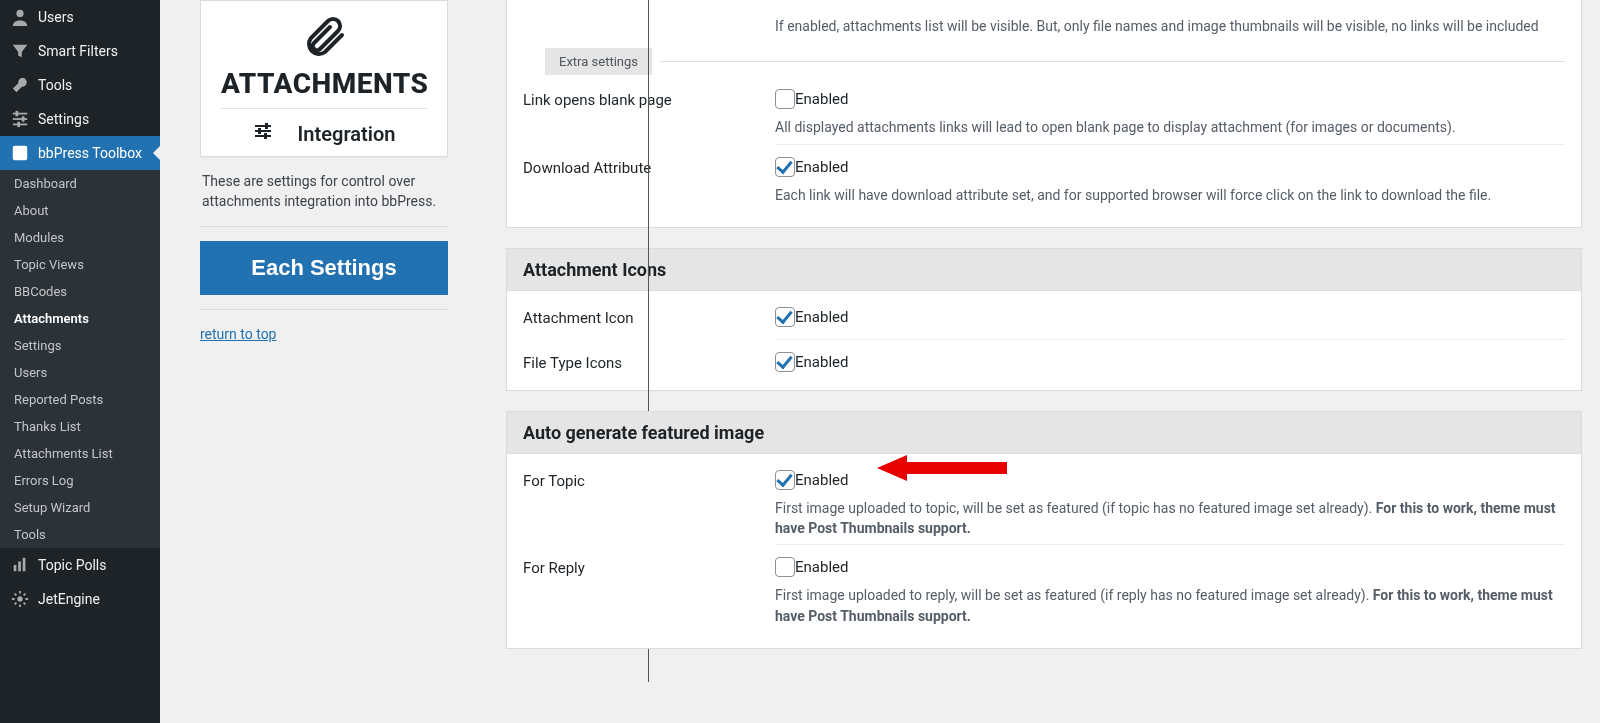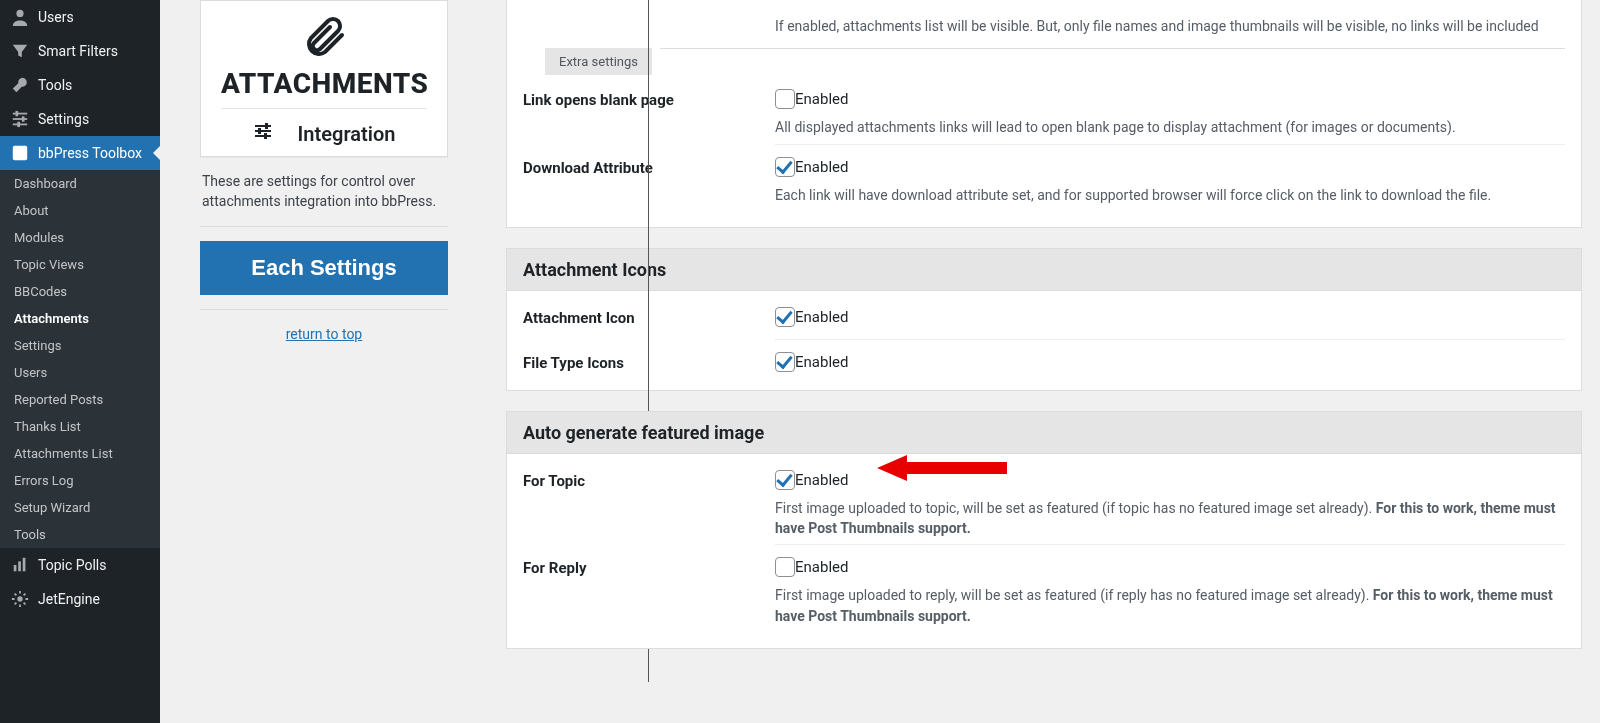--- a/index.html
+++ b/index.html
@@ -22,40 +22,40 @@
 
   .side-panel { width:260px; padding:0 6px; margin-right:30px; }
   .card { background:#fff; border:1px solid #dcdcde; box-shadow:0 1px 1px rgba(0,0,0,.04); padding:12px 20px 4px; text-align:center; }
   .card .atch-icon { display:flex; justify-content:center; margin-bottom:6px; }
   .card h2 { font-size:28px; font-weight:800; letter-spacing:.5px; color:#1d2327; margin-bottom:8px; }
   .card hr { border:none; border-top:1px solid #e5e5e5; margin:8px 0 12px; }
   .card .subline { display:flex; align-items:center; justify-content:center; gap:25px; font-size:20px; font-weight:600; color:#1d2327; margin-bottom:6px; }
   .desc { font-size:14px; color:#3c434a; margin:14px 2px 0; line-height:1.45; }
   hr.thin { border:none; border-top:1px solid #dcdcde; margin:14px 0; }
   .save-btn { width:100%; background:#2271b1; color:#fff; border:none; padding:14px 0; font-size:22px; font-weight:700; cursor:pointer; }
-  .return { text-align:center; margin-top:14px; }
+  .return { text-align:left; margin-top:14px; }
   .return a { color:#2271b1; font-size:14px; text-decoration:underline; }
 
   .settings { flex:1; padding-left:22px; }
   .panel { background:#fff; border:1px solid #dcdcde; margin-bottom:20px; }
   .panel.notop { border-top:none; }
   .panel-body { padding:4px 16px 18px; }
   .panel-heading { background:#e5e5e5; padding:10px 16px; font-size:18px; font-weight:700; color:#1d2327; border-bottom:1px solid #dcdcde; }
 
   .row { display:flex; padding:12px 0 0; }
-  .row-label { width:252px; font-weight:700; font-size:15px; color:#1d2327; padding-top:2px; }
+  .row-label { width:252px; font-weight:400; font-size:15px; color:#1d2327; padding-top:2px; }
   .row-control { flex:1; }
   .chk-line { display:flex; align-items:center; font-size:15px; color:#1d2327; }
   .chk { appearance:none; width:20px; height:20px; border:1px solid #8c8f94; border-radius:4px; background:#fff; position:relative; cursor:pointer; }
   .chk:checked::after { content:""; position:absolute; left:4px; top:0px; width:6px; height:12px; border:solid #2271b1; border-width:0 3px 3px 0; transform:rotate(40deg); }
   .help { color:#555d66; font-size:14px; line-height:1.45; margin:8px 0 4px; }
   .help b { font-weight:700; }
   hr.sep { border:none; border-top:1px solid #eee; margin:6px 0 0; }
 
-  .fieldset-bar { display:flex; align-items:flex-start; margin:8px 0 2px;padding-left:22px; }
+  .fieldset-bar { display:flex; align-items:center; margin:8px 0 2px;padding-left:22px; }
   .fieldset-bar .line { flex:1; height:1px; background:#dcdcde; }
   .fieldset-bar .tag { background:#e5e5e5; color:#50575e; font-size:13px; padding:6px 14px; margin:0 8px 0 0; }
 
   
   .arrow { position:absolute; pointer-events:none; }
 </style>
 </head>
 <body>
 
 <div class="sidebar">

